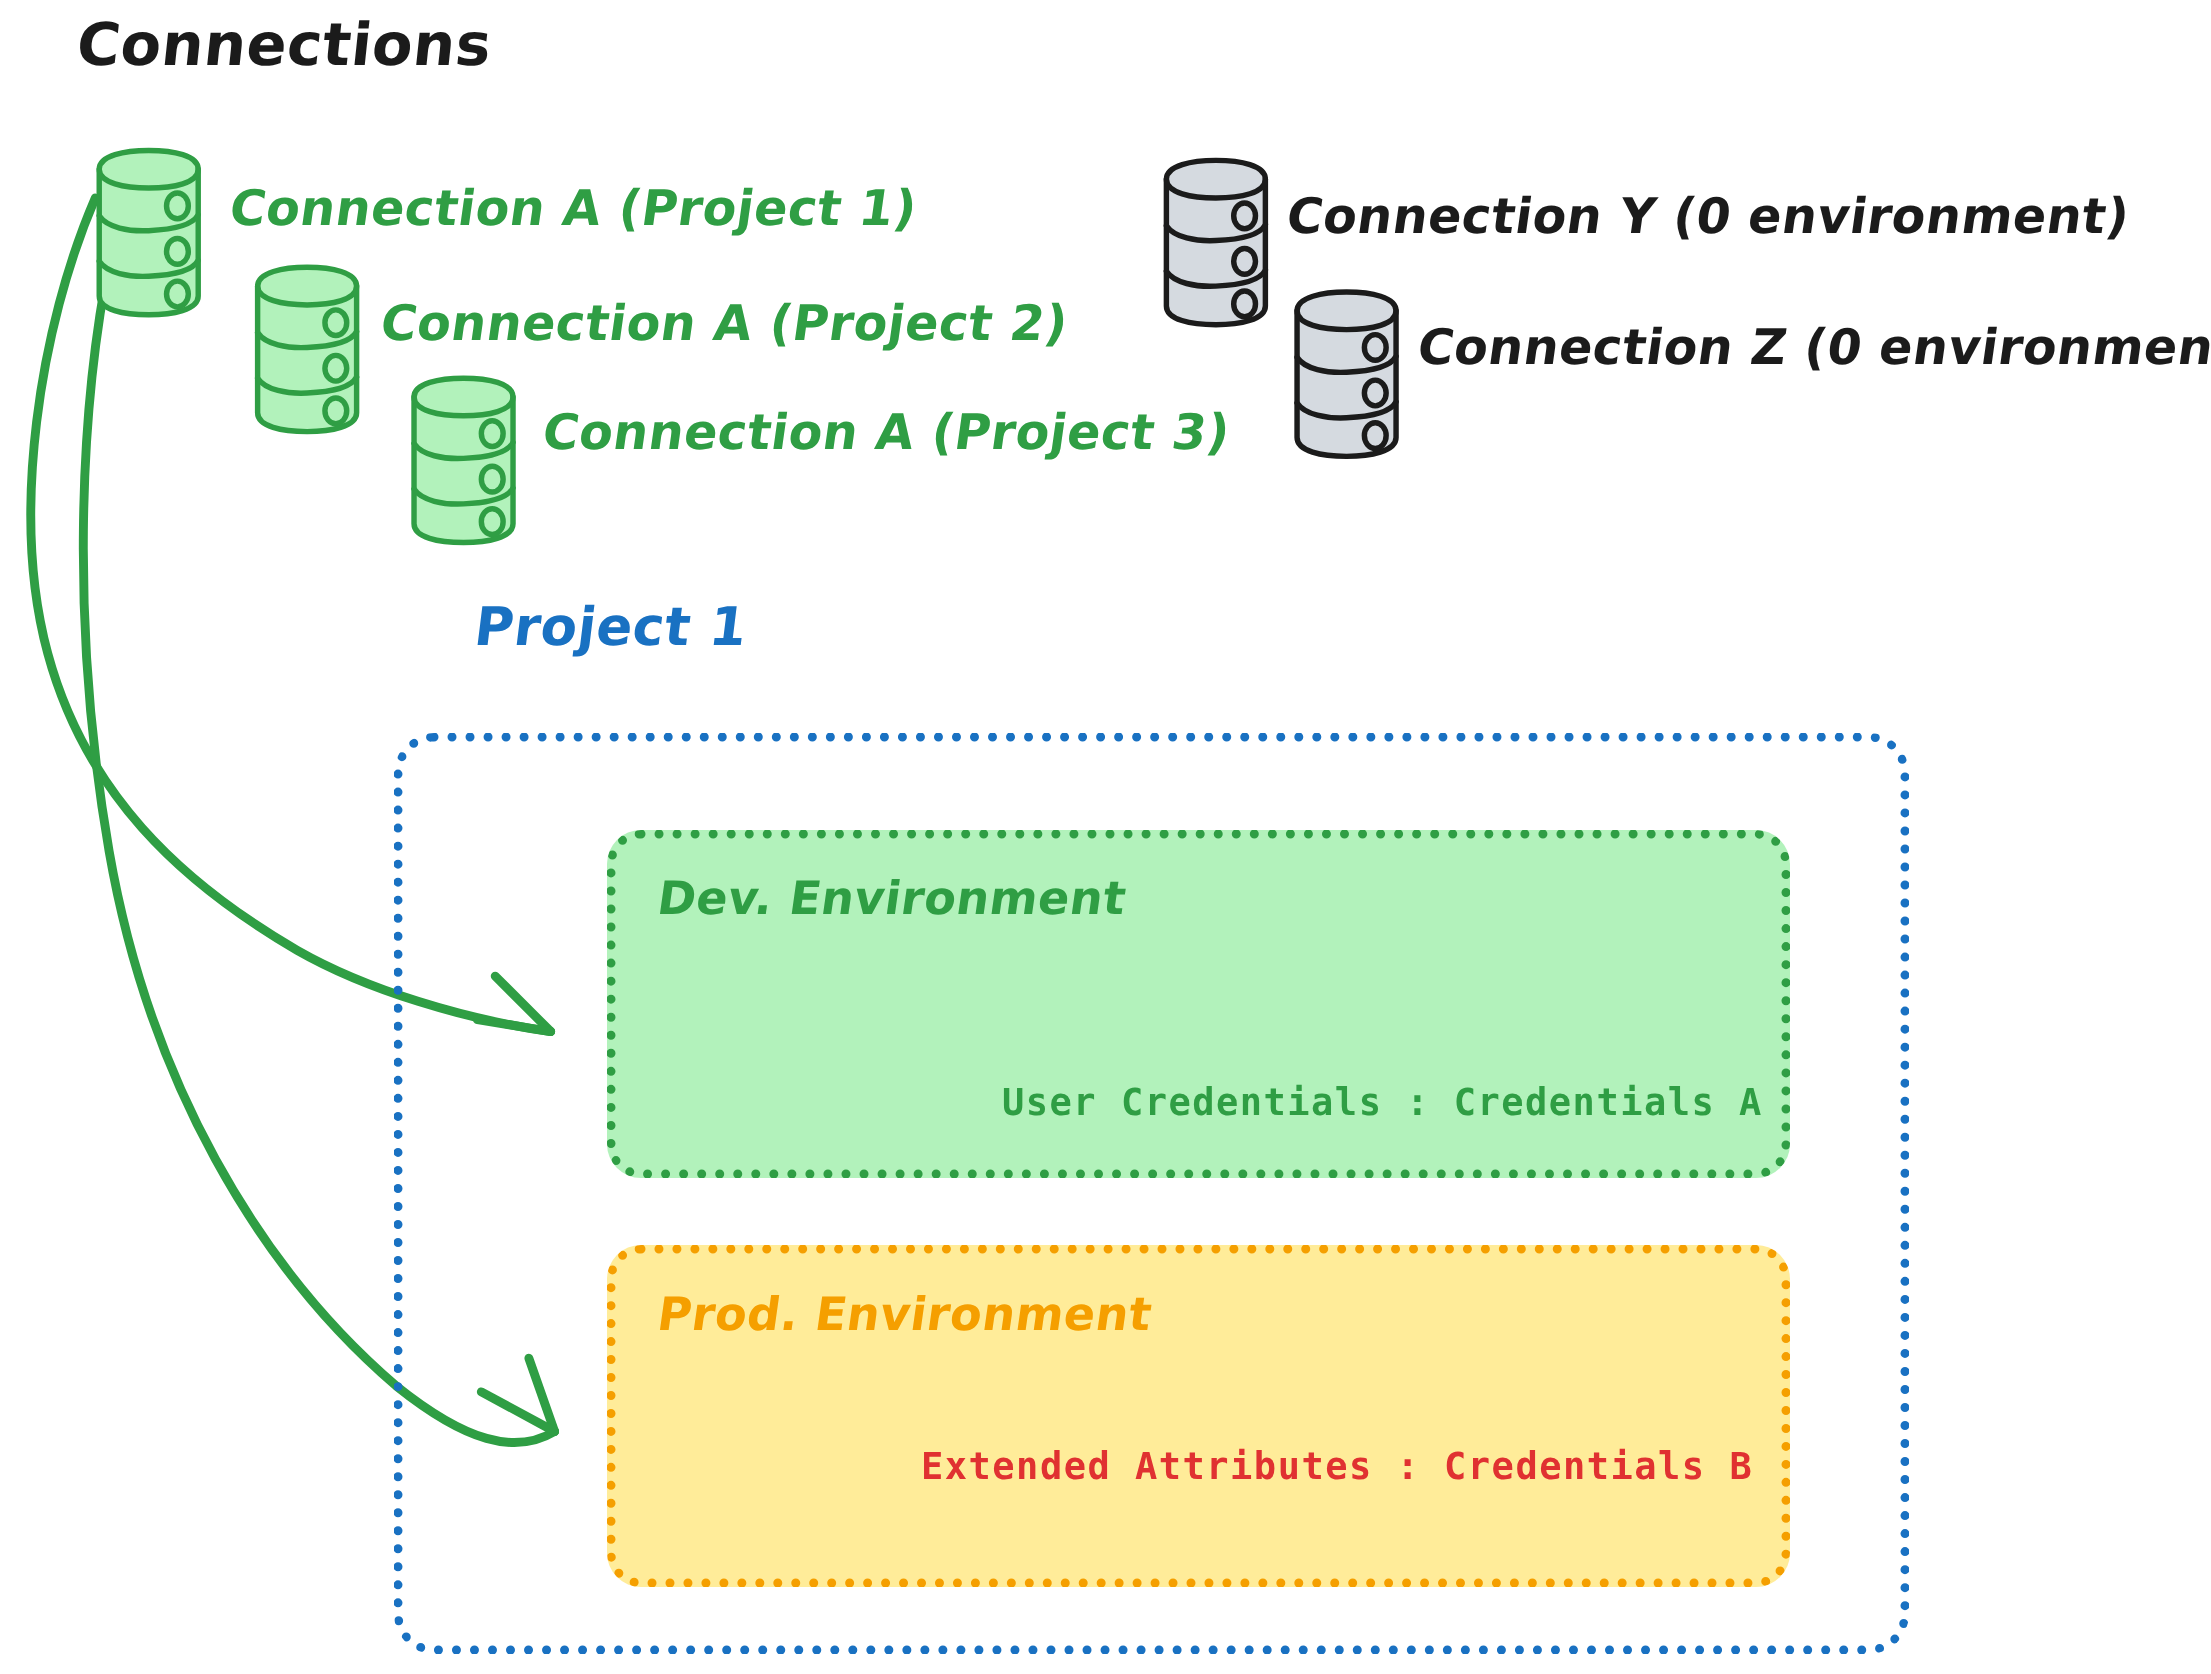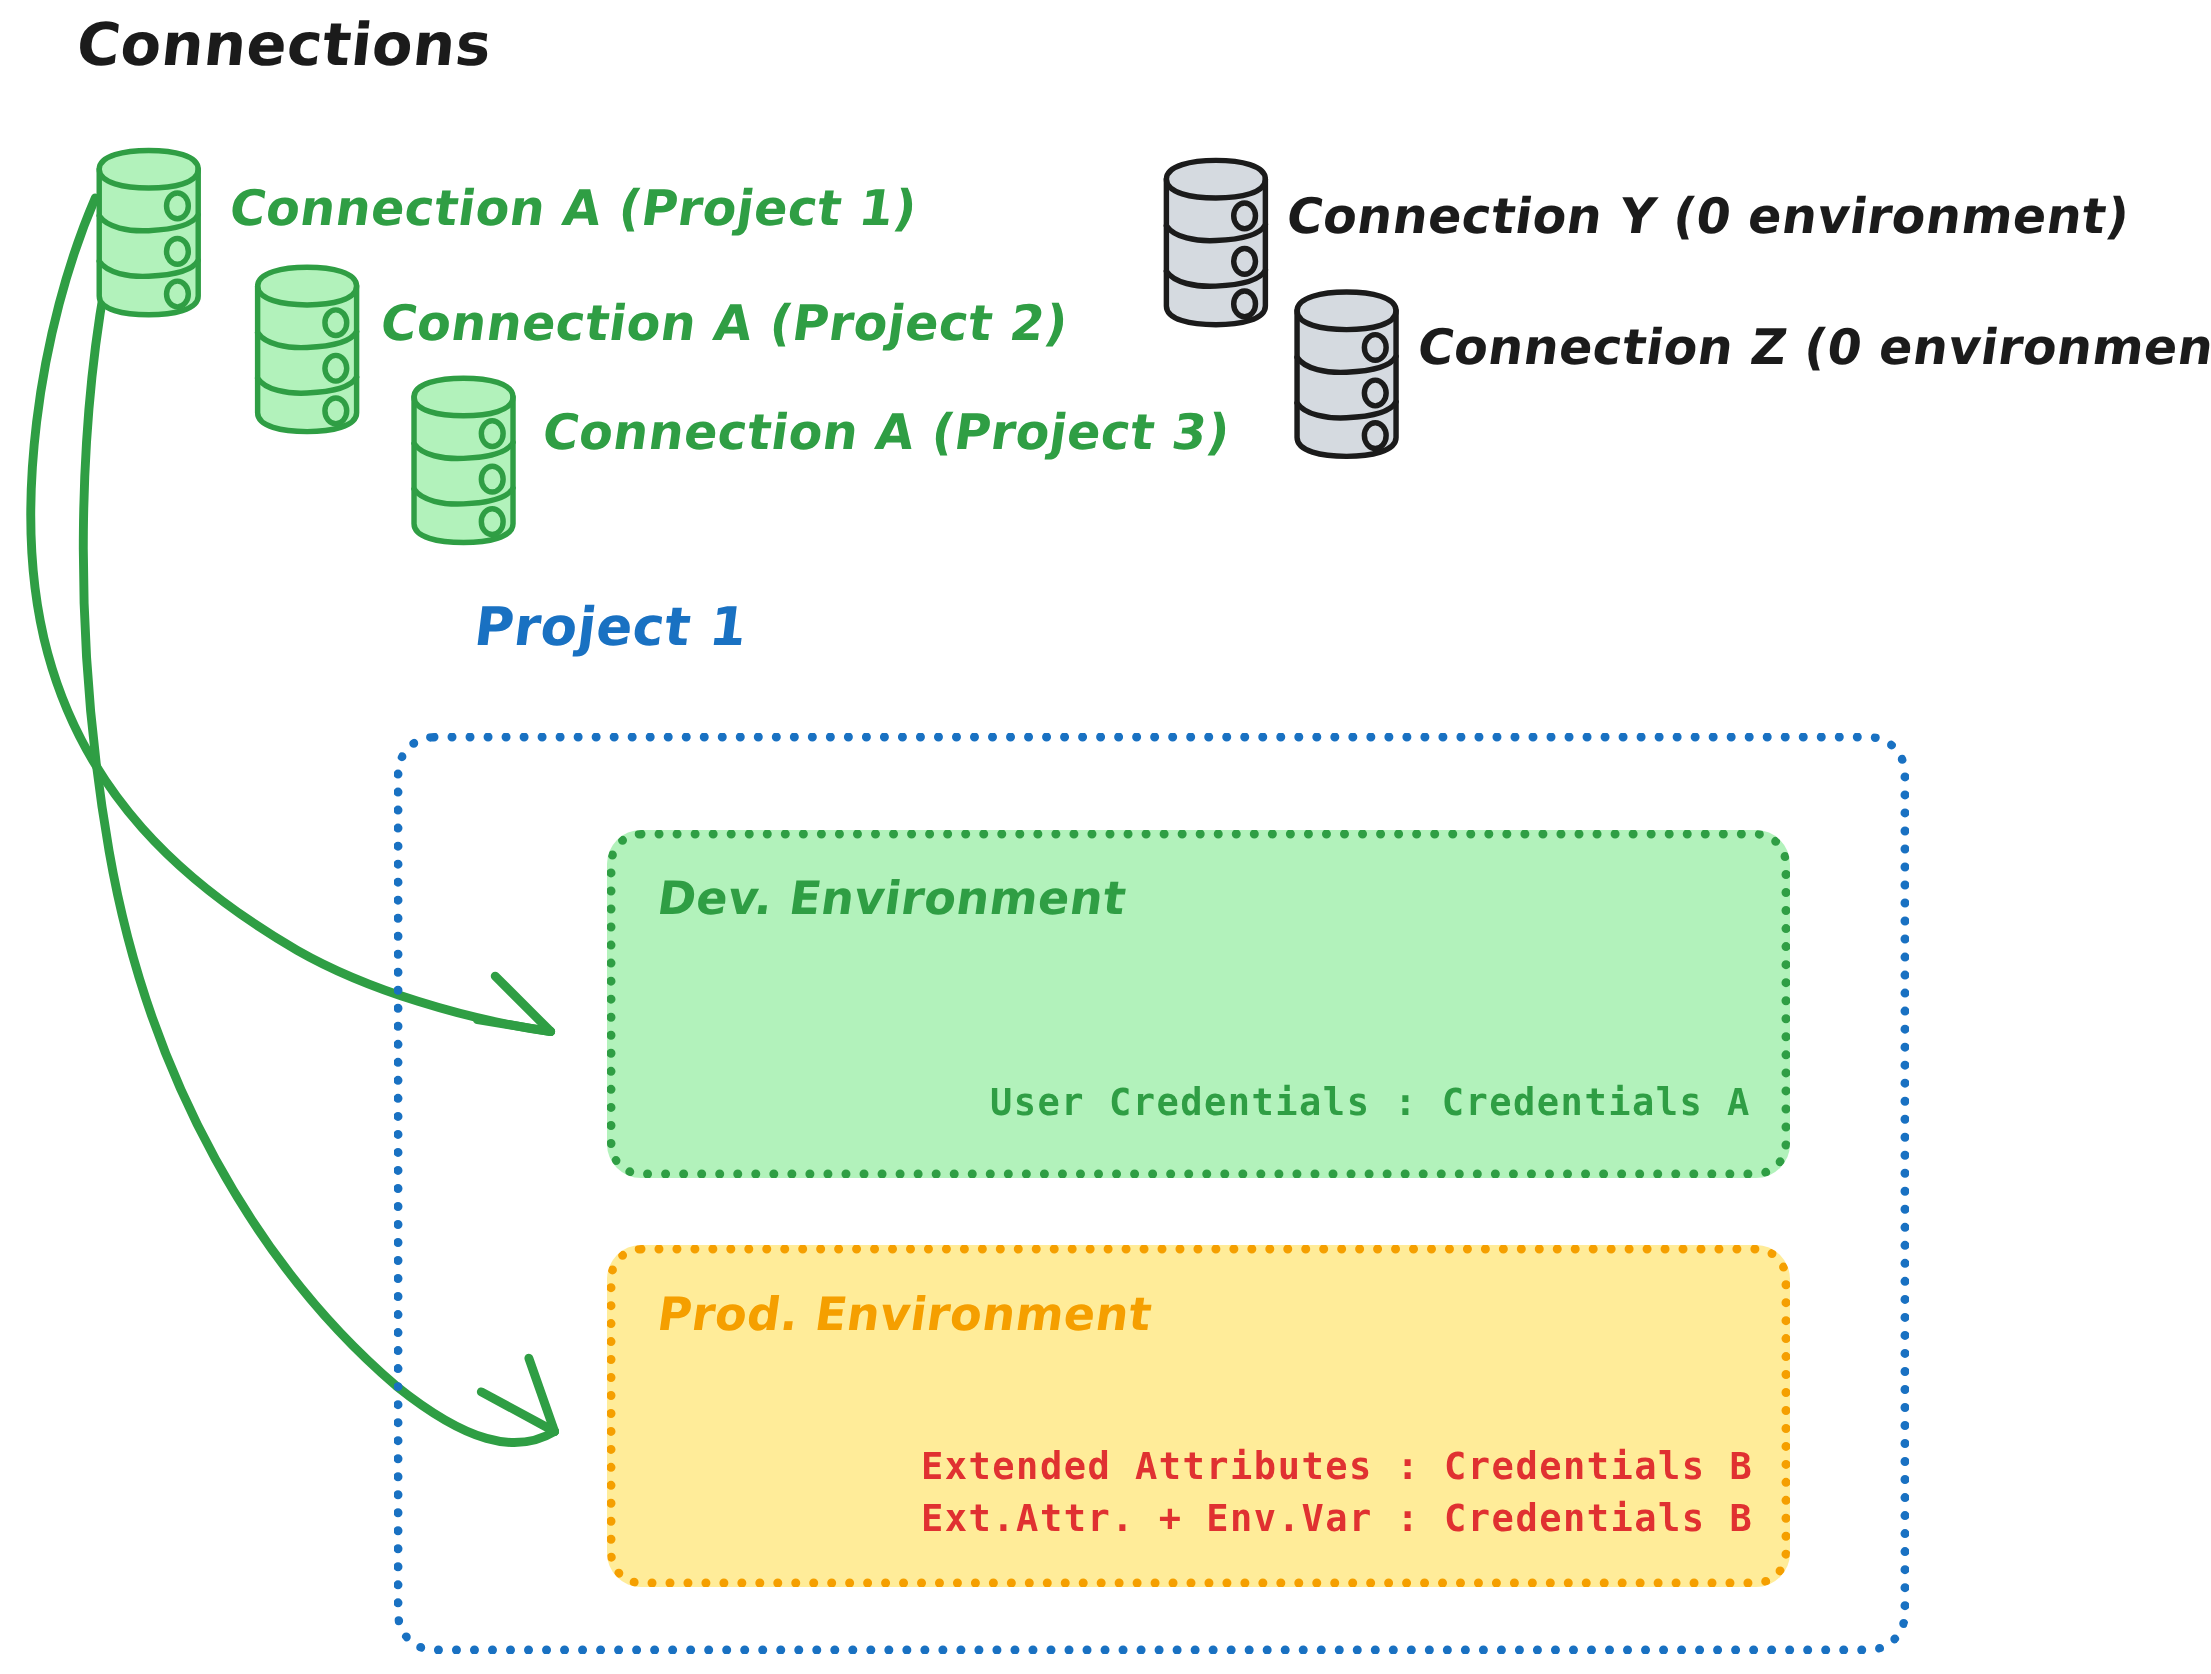--- a/index.html
+++ b/index.html
@@ -65,20 +65,21 @@
   }
   .env-title-prod {
     font-size: 46px;
     color: #f59f00;
     transform: skewX(-8deg);
   }
   .mono-green {
     font-size: 37px;
     color: #2f9e44;
     letter-spacing: 1.5px;
+    margin-left: 12px;
   }
   .mono-red {
     font-size: 37px;
     color: #e03131;
     letter-spacing: 1.5px;
   }
   .box {
     position: absolute;
     box-sizing: border-box;
   }
@@ -181,16 +182,15 @@
 
   <div class="txt hand project-title" style="left:475px; top:596px;">Project 1</div>
 
   <div class="txt hand env-title-dev" style="left:658px; top:871px;">Dev. Environment</div>
 
   <div class="txt mono mono-green" style="left:990px; top:1081px;">User Credentials : Credentials A</div>
 
   <div class="txt hand env-title-prod" style="left:658px; top:1287px;">Prod. Environment</div>
 
   <div class="txt mono mono-red" style="left:921px; top:1445px;">Extended Attributes : Credentials B</div>
-  <div class="txt mono mono-red" style="left:921px; top:1497px;">Ext.Attr. + Env.Var : Credentials B</div>
 
 </div>
 
 
 </body></html>

